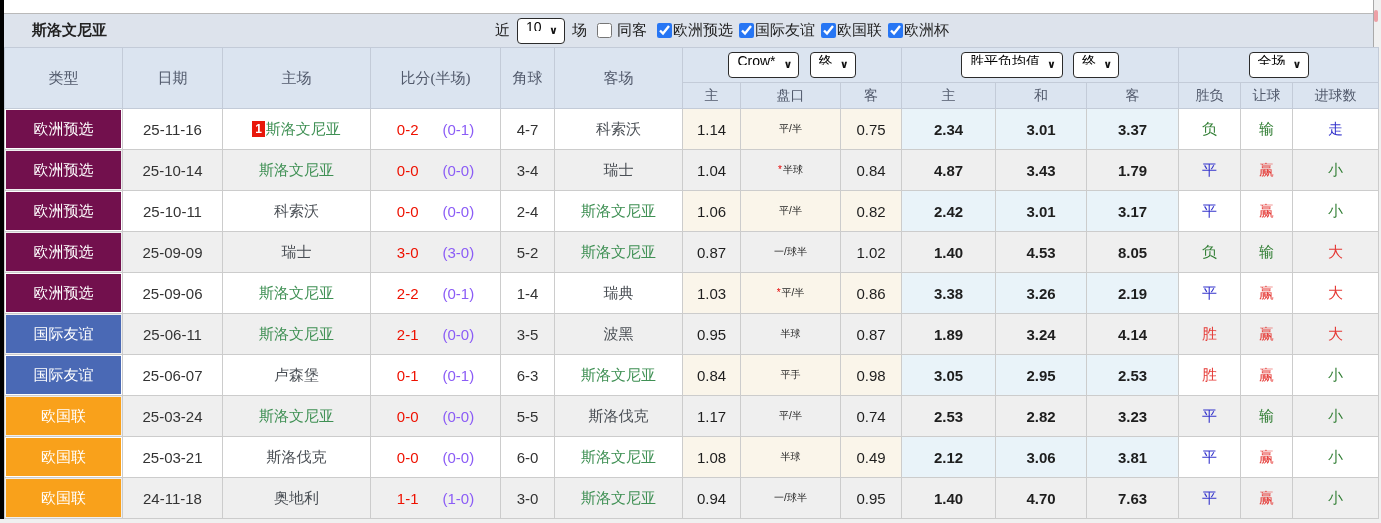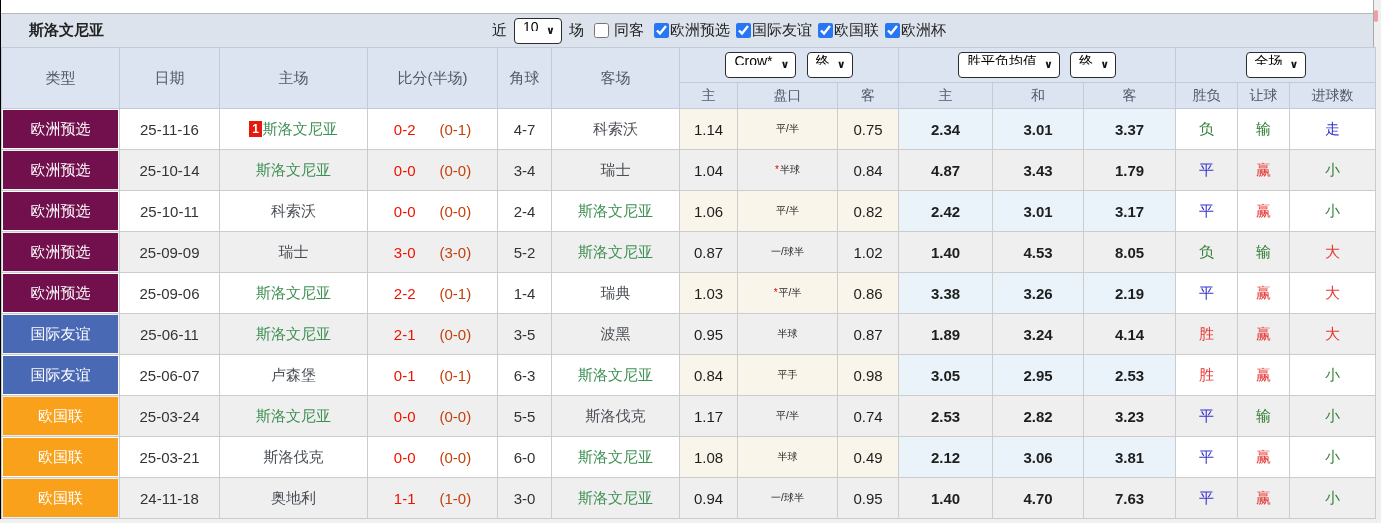--- a/index.html
+++ b/index.html
@@ -4,21 +4,21 @@
 <style>
   * { box-sizing: border-box; }
   html, body { margin: 0; padding: 0; }
   body {
     width: 1381px; height: 523px; overflow: hidden; position: relative;
     background: #f0f0f0;
     font-family: "Liberation Sans", "DejaVu Sans", sans-serif;
   }
   .container {
     width: 1374px; height: 519px; background: #fff;
-    border-left: 1px solid #000000; border-right: 1px solid #a9a9a9;
+    border-left: 4px solid #000000; border-right: 1px solid #a9a9a9;
   }
   .top-strip { height: 13px; background: #fff; }
   .toolbar {
     height: 34px; background: var(--toolbar-bg); border-top: 1px solid #b9b9b9;
     display: flex; align-items: center; position: relative;
   }
   .title { font-weight: bold; font-size: 15px; color: #222; margin-left: 28px; }
   .controls {
     position: absolute; left: 487px; top: 0; height: 100%;
     display: flex; align-items: center; font-size: 15px; color: #222;
@@ -39,21 +39,21 @@
     position: absolute; right: 7px; top: 50%; transform: translateY(-55%);
     font-size: 11px; font-weight: bold; color: #111; pointer-events: none;
   }
   table { border-collapse: collapse; table-layout: fixed; width: 1374px; }
   thead th {
     background: var(--header-bg); border: 1px solid #c3cbd8;
     font-weight: normal; color: #51596b; padding: 0;
   }
   thead tr.hrow1 th { height: 35px; font-size: 15px; }
   thead tr.hrow2 th { height: 26px; font-size: 14px; }
-  thead th.left-col { font-size: 15px; }
+  thead th.left-col { font-size: 15px; font-family: Liberation Serif, serif; }
   tbody td {
     border: 1px solid #ccc; height: 40px; text-align: center;
     padding: 0; font-size: 15px; color: #333; background: #fff;
   }
   tr.stripe td { background: var(--stripe-bg); }
   td.td-odds { background: var(--odds-bg); color: #1e1e1e; }
   td.td-avg { background: var(--avg-bg); color: #1e1e1e; font-weight: bold; }
   td.td-type { padding: 1px; }
   .type-badge {
     height: 100%; min-height: 38px; line-height: 38px;
@@ -63,21 +63,21 @@
   .type-friendly { background: var(--type-friendly); }
   .type-unl { background: var(--type-unl); }
   .team { color: var(--team-text); cursor: pointer; }
   .team.focus-team { color: var(--focus-team); }
   .rank-badge {
     display: inline-block; background: var(--badge-red); color: #fff;
     font-size: 12px; font-weight: bold; line-height: 16px; height: 16px;
     padding: 0 3px; vertical-align: 1px; margin-right: 1px;
   }
   .ft { color: var(--score-red); }
-  .ht { color: #c2410c; padding-left: 24px; }
+  .ht { color: #8b5cf6; padding-left: 24px; }
   .td-handicap { font-size: 10px; color: #564f44; }
   .star { color: #e60000; margin-right: 1px; }
   .c-red { color: var(--result-red); }
   .c-green { color: var(--result-green); }
   .c-blue { color: var(--result-blue); }
   .edge-dot {
     position: absolute; left: 1374px; top: 10px; width: 4px; height: 12px;
     background: #eda0a6; border-radius: 2px;
   }
 </style>

